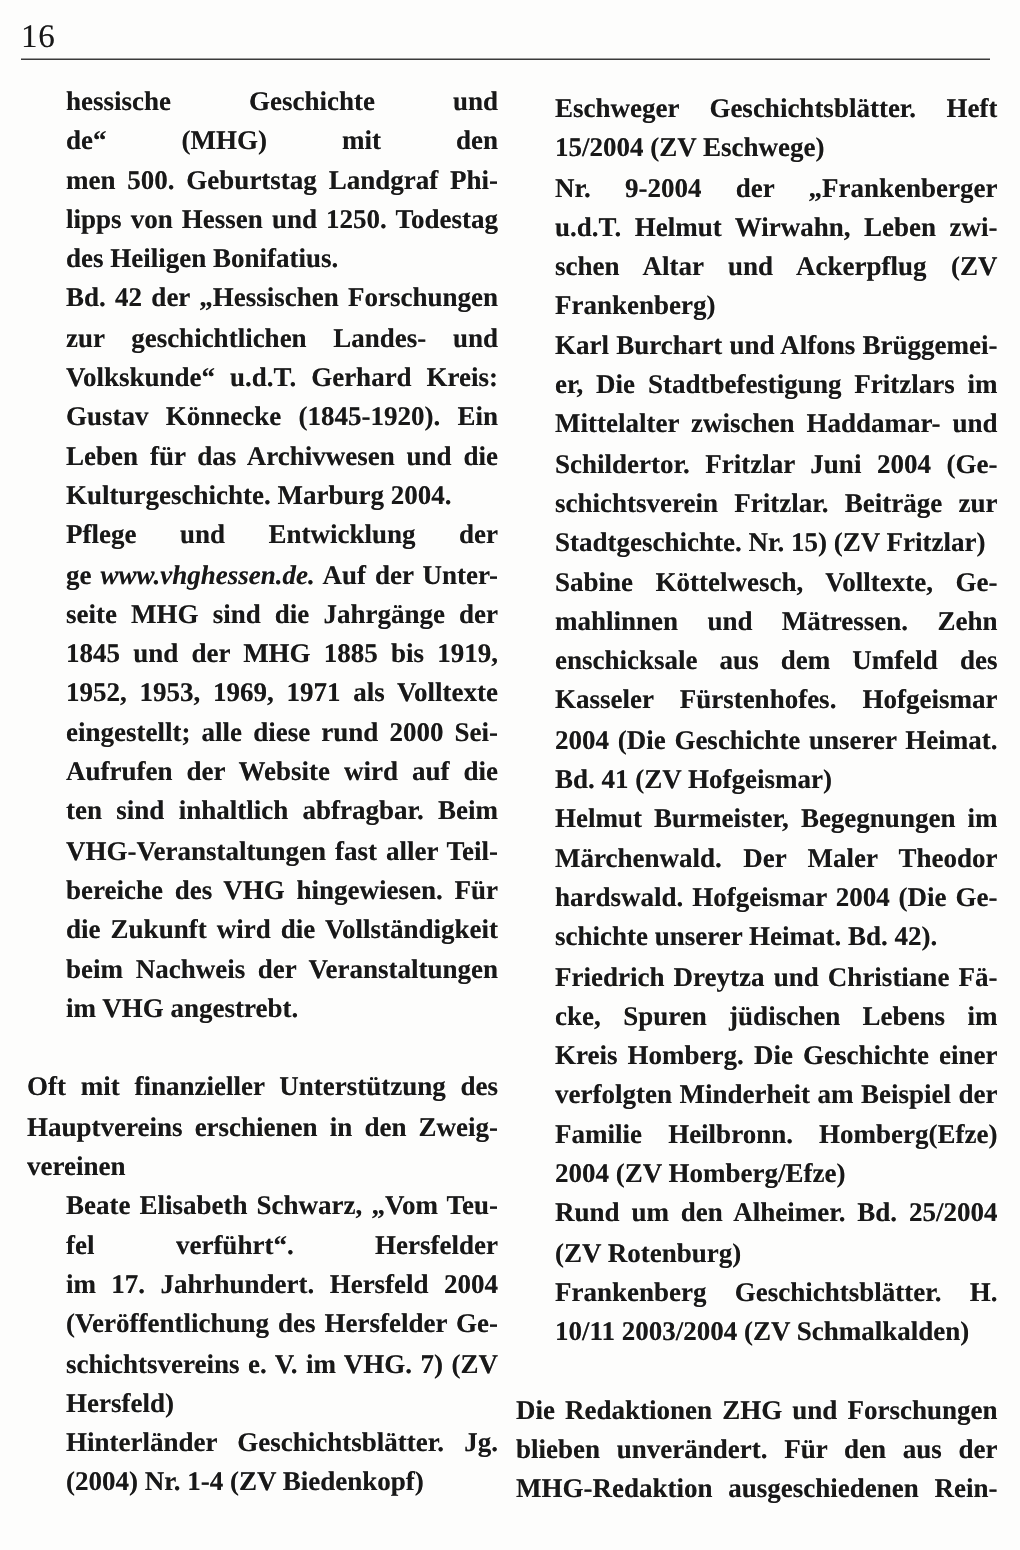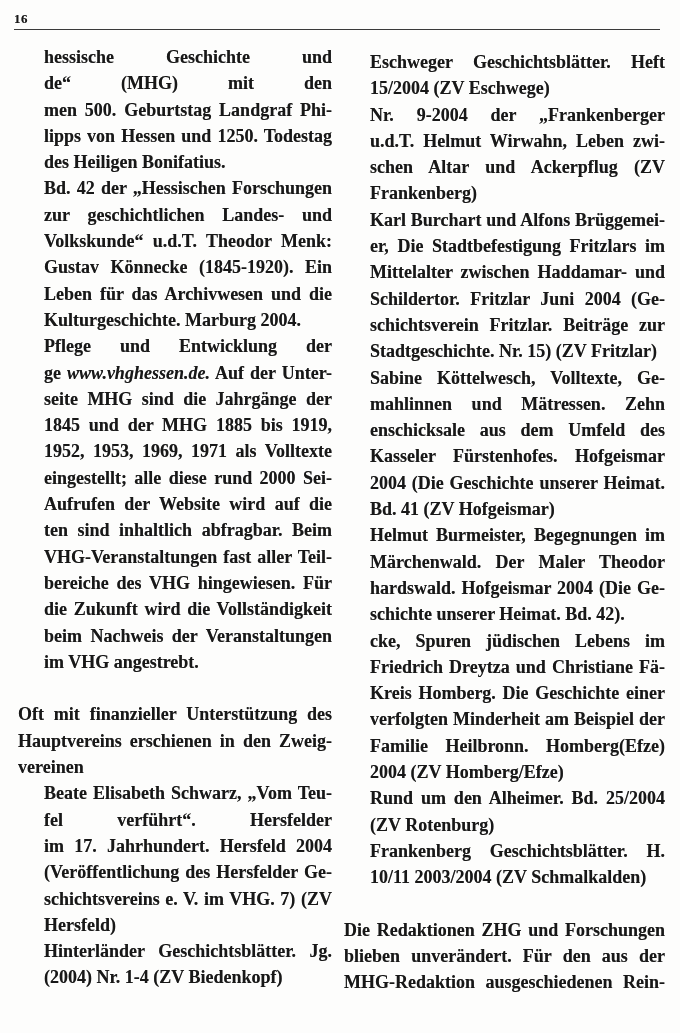--- a/index.html
+++ b/index.html
@@ -11,22 +11,22 @@
     color: #181818;
   }
   .page {
     position: relative;
     width: 680px; height: 1033px;
     background: #fdfdfc;
     text-shadow: 0 0 0.4px rgba(40,40,40,0.55);
   }
   .header { padding: 11px 20px 0 14px; }
   .page-number {
-    font-size: 13px;
-    font-weight: 700;
+    font-size: 22px;
+    font-weight: 400;
     letter-spacing: 0.5px;
   }
   .header-rule {
     margin-top: 2px;
     width: 646px;
     border-top: 1.6px solid #3a3a3a;
   }
   .columns {
     display: flex;
     padding-left: 18px;
@@ -66,21 +66,21 @@
         <div class="para indent">
           <div class="line">hessische Geschichte und Landeskun-</div>
           <div class="line">de“ (MHG) mit den Schwerpunktthe-</div>
           <div class="line">men 500. Geburtstag Landgraf Phi-</div>
           <div class="line">lipps von Hessen und 1250. Todestag</div>
           <div class="line last">des Heiligen Bonifatius.</div>
         </div>
         <div class="para indent">
           <div class="line">Bd. 42 der „Hessischen Forschungen</div>
           <div class="line">zur geschichtlichen Landes- und</div>
-          <div class="line">Volkskunde“ u.d.T. Theodor Menk:</div>
+          <div class="line">Volkskunde“ u.d.T. Gerhard Kreis:</div>
           <div class="line">Gustav Könnecke (1845-1920). Ein</div>
           <div class="line">Leben für das Archivwesen und die</div>
           <div class="line last">Kulturgeschichte. Marburg 2004.</div>
         </div>
         <div class="para indent">
           <div class="line">Pflege und Entwicklung der Homepa-</div>
           <div class="line">ge <i>www.vhghessen.de.</i> Auf der Unter-</div>
           <div class="line">seite MHG sind die Jahrgänge der PB</div>
           <div class="line">1845 und der MHG 1885 bis 1919,</div>
           <div class="line">1952, 1953, 1969, 1971 als Volltexte</div>
@@ -139,22 +139,22 @@
           <div class="line">2004 (Die Geschichte unserer Heimat.</div>
           <div class="line last">Bd. 41 (ZV Hofgeismar)</div>
         </div>
         <div class="para indent">
           <div class="line">Helmut Burmeister, Begegnungen im</div>
           <div class="line">Märchenwald. Der Maler Theodor</div>
           <div class="line">hardswald. Hofgeismar 2004 (Die Ge-</div>
           <div class="line last">schichte unserer Heimat. Bd. 42).</div>
         </div>
         <div class="para indent">
+          <div class="line">Friedrich Dreytza und Christiane Fä-</div>
           <div class="line">cke, Spuren jüdischen Lebens im</div>
-          <div class="line">Friedrich Dreytza und Christiane Fä-</div>
           <div class="line">Kreis Homberg. Die Geschichte einer</div>
           <div class="line">verfolgten Minderheit am Beispiel der</div>
           <div class="line">Familie Heilbronn. Homberg(Efze)</div>
           <div class="line last">2004 (ZV Homberg/Efze)</div>
         </div>
         <div class="para indent">
           <div class="line">Rund um den Alheimer. Bd. 25/2004</div>
           <div class="line last">(ZV Rotenburg)</div>
         </div>
         <div class="para indent">

